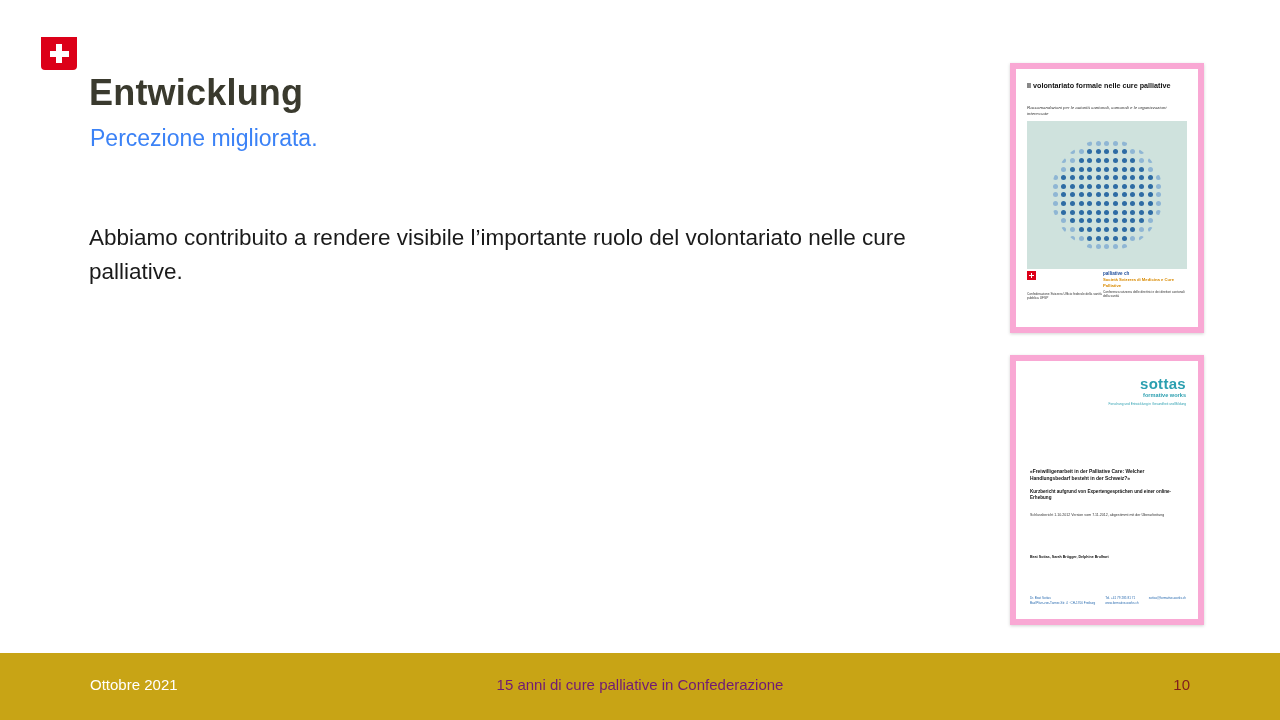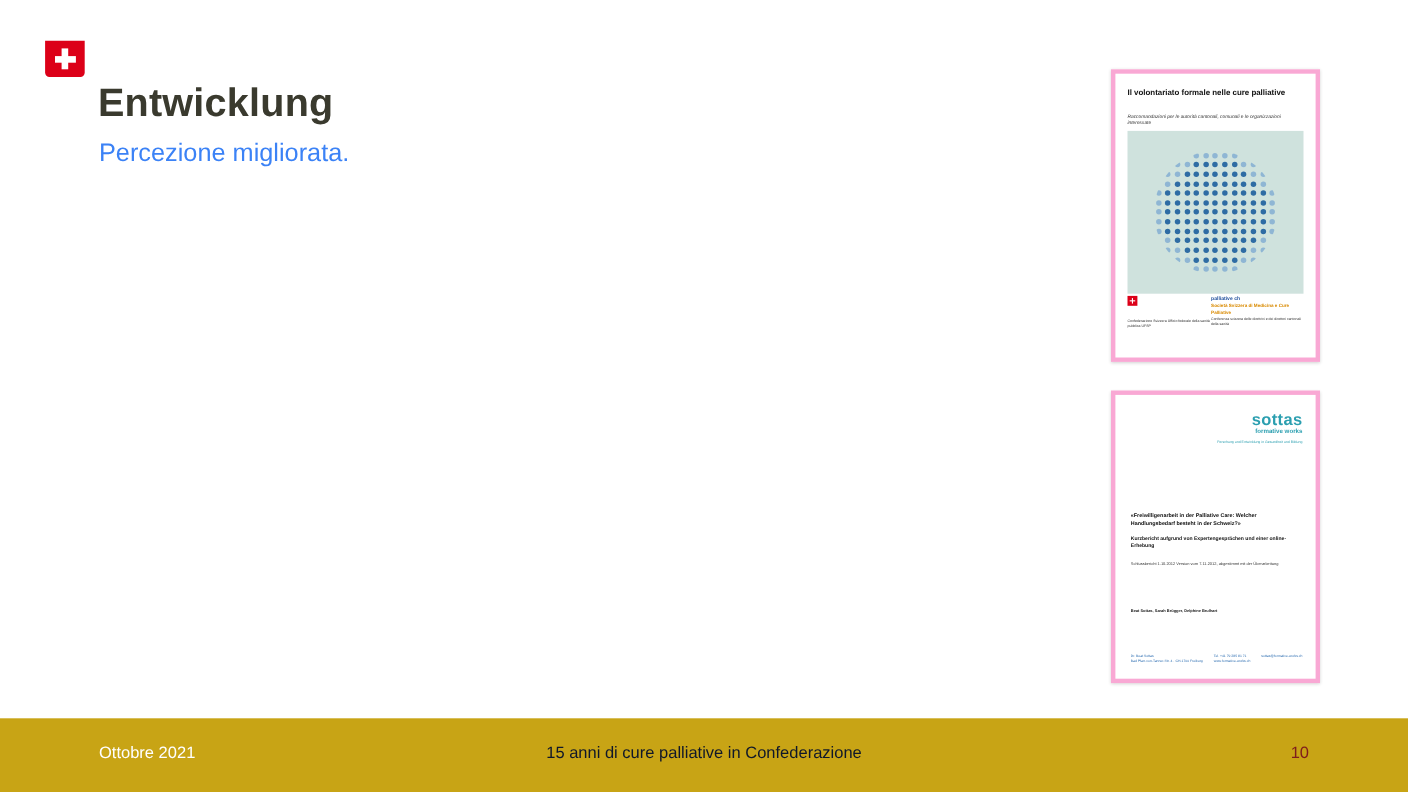--- a/index.html
+++ b/index.html
@@ -82,21 +82,21 @@
   }
   .body-text p {
     margin: 0 0 26px 0;
   }
   .body-text p:last-child { margin-bottom: 0; }
 
   
   .thumb {
     position: absolute;
     background: #ffffff;
-    border: 4px solid #f9a8d4;
+    border: 6px solid #f9a8d4;
     box-shadow: 0 1px 3px rgba(0,0,0,0.18);
     overflow: hidden;
   }
   #thumb-1 {
     left: 1010px;
     top: 63px;
     width: 182px;
     height: 258px;
   }
   #thumb-2 {
@@ -312,41 +312,42 @@
     font-size: 15px;
     color: #ffffff;
   }
   .footer .center {
     position: absolute;
     left: 0;
     right: 0;
     top: 23px;
     text-align: center;
     font-size: 15px;
-    color: #0f172a;
+    color: #701a75;
   }
   .footer .pageno {
     position: absolute;
     right: 90px;
     top: 23px;
     font-size: 15px;
     color: #7f1d1d;
   }
 </style>
 </head>
 <body>
 
 <div class="logo">
   <div class="shield"></div>
 </div>
 
 <div class="title">Entwicklung</div>
 <div class="subtitle">Percezione migliorata.</div>
 
 <div class="body-text">
+  <p>Abbiamo contribuito a rendere visibile l’importante ruolo del volontariato nelle cure palliative.</p>
 </div>
 
 <div class="thumb" id="thumb-1">
   <div class="t1-title">Il volontariato formale nelle cure palliative</div>
   <div class="t1-sub">Raccomandazioni per le autorità cantonali, comunali e le organizzazioni interessate</div>
   <div class="t1-image">
     <div class="t1-dots" id="dotgrid">
         <i class="hide"></i>
         <i class="hide"></i>
         <i class="hide"></i>

